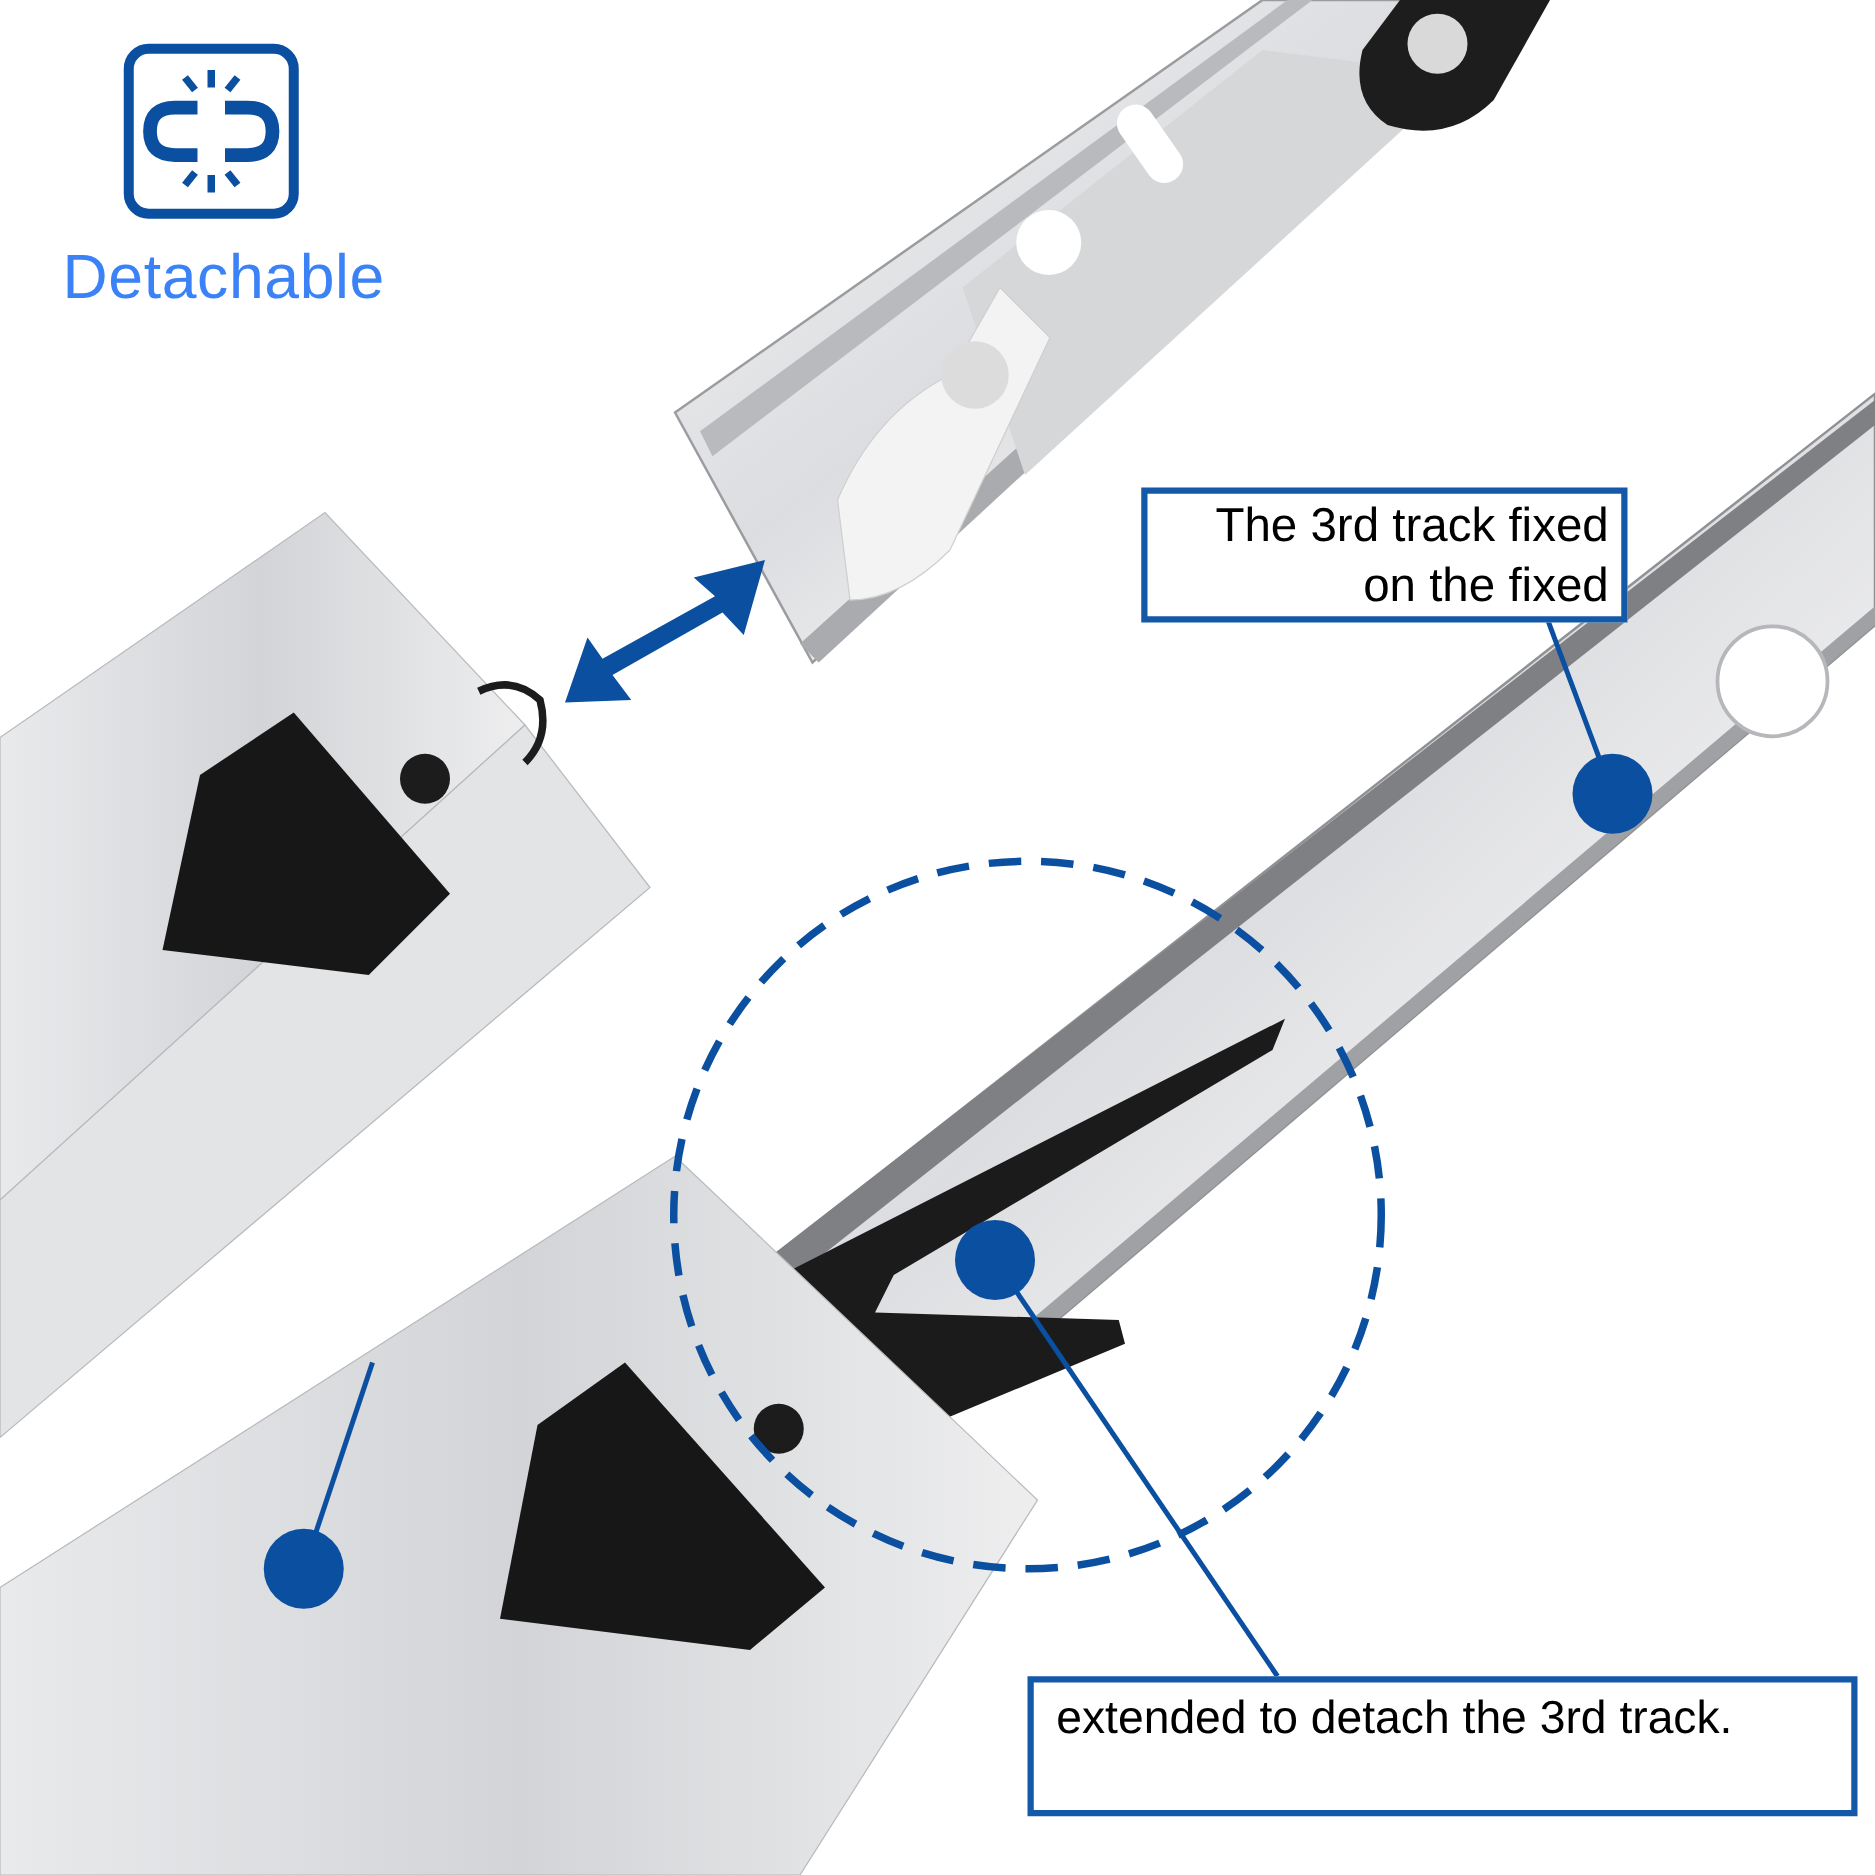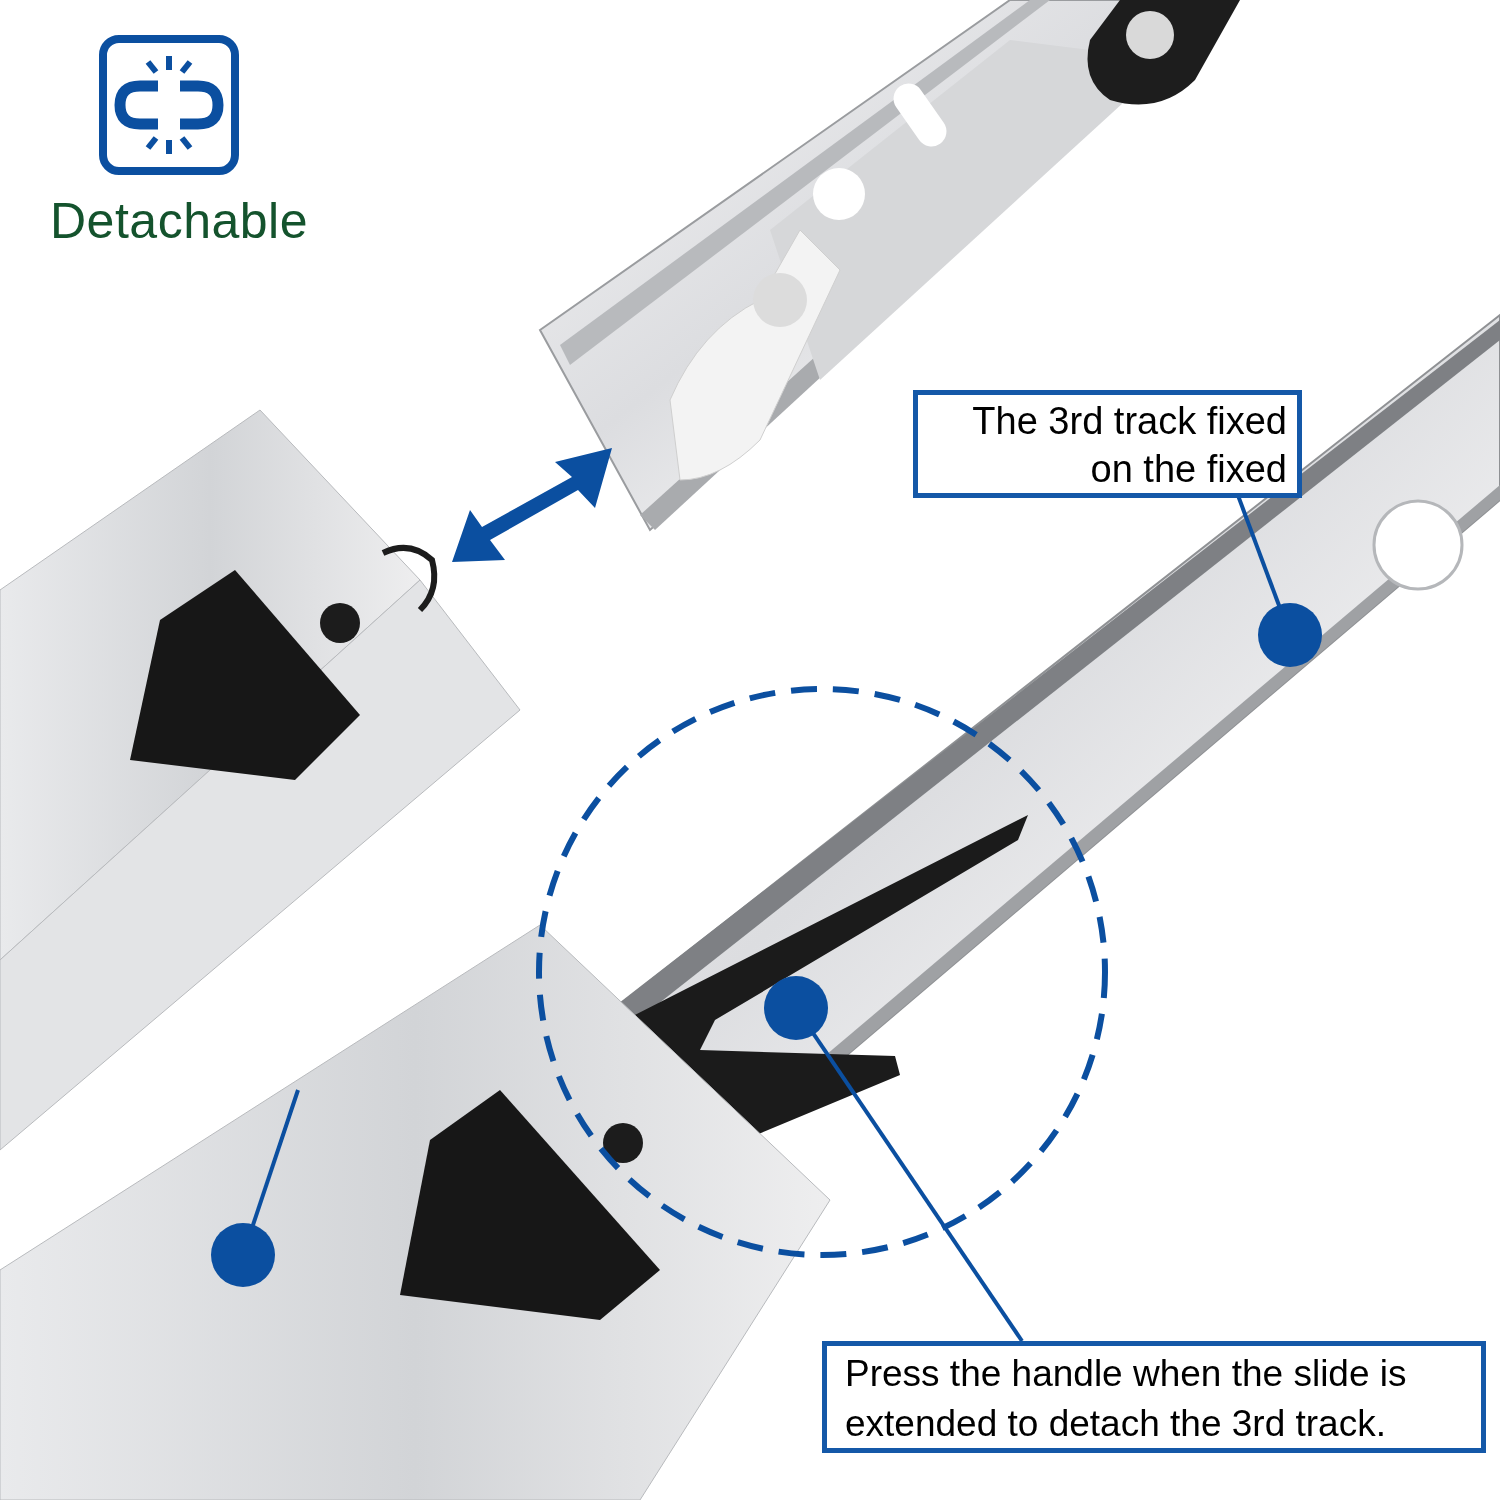--- a/index.html
+++ b/index.html
@@ -4,21 +4,21 @@
 <style>
   html, body { margin: 0; padding: 0; background: #ffffff; }
   body { width: 1500px; height: 1500px; position: relative; overflow: hidden;
          font-family: "Liberation Sans", sans-serif; }
   .stage { position: absolute; left: 0; top: 0; width: 1500px; height: 1500px; }
   svg.art { position: absolute; left: 0; top: 0; }
 
   .badge { position: absolute; left: 34px; top: 34px; width: 290px; }
   .badge-icon { position: absolute; left: 64px; top: 0; width: 142px; height: 142px; }
   .badge-label { position: absolute; left: 0; top: 158px; width: 290px; text-align: center;
-                 font-size: 50px; color: #14532d; letter-spacing: 0.5px; }
+                 font-size: 50px; color: #3b82f6; letter-spacing: 0.5px; }
 
   .callout { position: absolute; background: #ffffff; border: 5px solid #1458a8;
              color: #000; font-size: 38px; line-height: 48px; box-sizing: border-box; }
   .callout-3rd { left: 913px; top: 366px; width: 389px; height: 108px; padding: 2px 10px 0 10px; text-align: right; margin-top: 24px; }
   .callout-mid { left: 164px; top: 1028px; width: 354px; height: 62px; padding: 3px 10px 0 10px;
                  background: rgba(255,255,255,0.78); }
   .callout-press { left: 822px; top: 1341px; width: 664px; height: 112px; padding: 3px 12px 0 18px;
                    font-size: 37px; line-height: 50px; }
 </style>
 </head>
@@ -116,17 +116,16 @@
     <div class="badge-label">Detachable</div>
   </div>
 
   <div class="callout callout-3rd">
     <div>The 3rd track fixed</div>
     <div>on the fixed</div>
   </div>
 
 
   <div class="callout callout-press">
-    <div>Press the handle when the slide is</div>
     <div>extended to detach the 3rd track.</div>
   </div>
 
 </div>
 
 </body></html>

